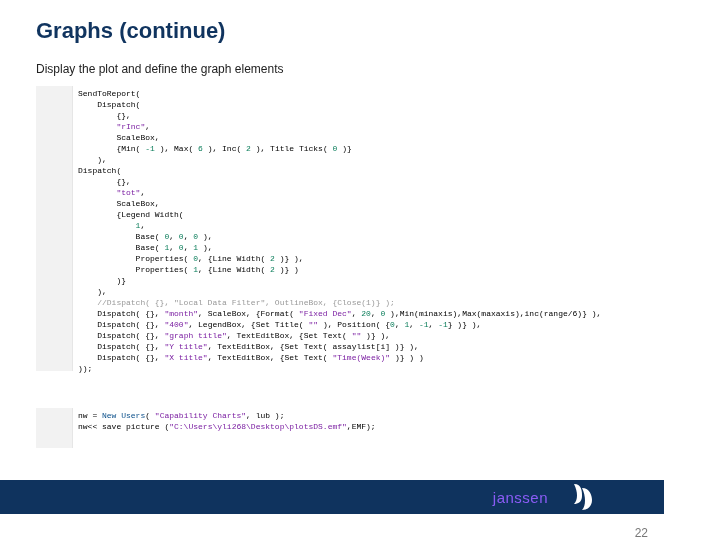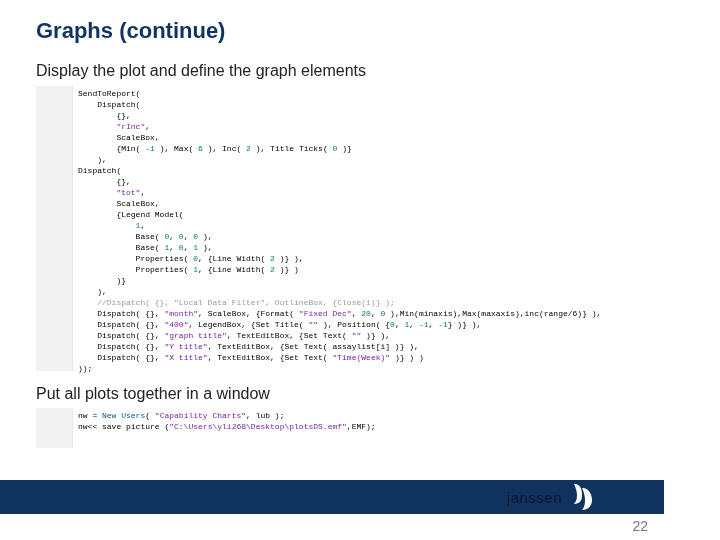--- a/index.html
+++ b/index.html
@@ -21,21 +21,21 @@
     position: absolute;
     left: 36px;
     top: 18px;
     font-size: 22px;
     font-weight: bold;
     color: #10345f;
   }
   .subtitle {
     position: absolute;
     left: 36px;
-    font-size: 16px;
+    font-size: 12px;
     color: #222222;
   }
   .sub1 { top: 62px; }
   .sub2 { top: 385px; }
 
   .codeblock {
     position: absolute;
     left: 36px;
     right: 36px;
     box-sizing: border-box;
@@ -70,31 +70,31 @@
     left: 0; right: 0; bottom: 26px;
     height: 34px;
     background: #0f335e;
   }
   .logo {
     position: absolute;
     right: 70px;
     bottom: 28px;
     display: flex;
     align-items: center;
-    gap: 6px;
-    color: #0f172a;
+    gap: 20px;
+    color: #8b5cf6;
     font-size: 15px;
     letter-spacing: 0.5px;
   }
   .logo svg { display: block; }
   .page-num {
     position: absolute;
     right: 16px;
-    bottom: 6px;
-    font-size: 14px;
+    bottom: 0;
+    font-size: 12px;
     color: #777777;
     margin-top: 24px;
   }
 </style>
 </head>
 <body>
 
 <div class="slide">
 
   <div class="title">Graphs (continue)</div>
@@ -107,38 +107,37 @@
     <span class="fn">Dispatch(</span>
         <span class="fn">{},</span>
         <span class="str">"rInc"</span><span class="fn">,</span>
         <span class="fn">ScaleBox,</span>
         <span class="fn">{Min( </span><span class="num">-1</span><span class="fn"> ), Max( </span><span class="num">6</span><span class="fn"> ), Inc( </span><span class="num">2</span><span class="fn"> ), Title Ticks( </span><span class="num">0</span><span class="fn"> )}</span>
     <span class="fn">),</span>
 <span class="fn">Dispatch(</span>
         <span class="fn">{},</span>
         <span class="str">"tot"</span><span class="fn">,</span>
         <span class="fn">ScaleBox,</span>
-        <span class="fn">{Legend Model(</span>
+        <span class="fn">{Legend Width(</span>
             <span class="num">1</span><span class="fn">,</span>
             <span class="fn">Base( </span><span class="num">0</span><span class="fn">, </span><span class="num">0</span><span class="fn">, </span><span class="num">0</span><span class="fn"> ),</span>
             <span class="fn">Base( </span><span class="num">1</span><span class="fn">, </span><span class="num">0</span><span class="fn">, </span><span class="num">1</span><span class="fn"> ),</span>
             <span class="fn">Properties( </span><span class="num">0</span><span class="fn">, {Line Width( </span><span class="num">2</span><span class="fn"> )} ),</span>
             <span class="fn">Properties( </span><span class="num">1</span><span class="fn">, {Line Width( </span><span class="num">2</span><span class="fn"> )} )</span>
         <span class="fn">)}</span>
     <span class="fn">),</span>
     <span class="com">//Dispatch( {}, "Local Data Filter", OutlineBox, {Close(1)} );</span>
     <span class="fn">Dispatch( {}, </span><span class="str">"month"</span><span class="fn">, ScaleBox, {Format( </span><span class="str">"Fixed Dec"</span><span class="fn">, </span><span class="num">20</span><span class="fn">, </span><span class="num">0</span><span class="fn"> ),Min(minaxis),Max(maxaxis),inc(range/6)} ),</span>
     <span class="fn">Dispatch( {}, </span><span class="str">"400"</span><span class="fn">, LegendBox, {Set Title( </span><span class="str">""</span><span class="fn"> ), Position( {</span><span class="num">0</span><span class="fn">, </span><span class="num">1</span><span class="fn">, </span><span class="num">-1</span><span class="fn">, </span><span class="num">-1</span><span class="fn">} )} ),</span>
     <span class="fn">Dispatch( {}, </span><span class="str">"graph title"</span><span class="fn">, TextEditBox, {Set Text( </span><span class="str">""</span><span class="fn"> )} ),</span>
     <span class="fn">Dispatch( {}, </span><span class="str">"Y title"</span><span class="fn">, TextEditBox, {Set Text( assaylist[i] )} ),</span>
     <span class="fn">Dispatch( {}, </span><span class="str">"X title"</span><span class="fn">, TextEditBox, {Set Text( </span><span class="str">"Time(Week)"</span><span class="fn"> )} ) )</span>
 <span class="fn">));</span></div>
   </div>
 
-  <div class="subtitle sub2">Put all plots together in a window</div>
 
   <div class="codeblock cb2">
     <div class="gutter"></div>
     <div class="code" id="code2"><span class="fn">nw = </span><span class="kw">New Users</span><span class="fn">( </span><span class="str">"Capability Charts"</span><span class="fn">, lub );</span>
 <span class="fn">nw&lt;&lt; save picture (</span><span class="str">"C:\Users\yli268\Desktop\plotsDS.emf"</span><span class="fn">,EMF);</span></div>
   </div>
 
   <div class="footer-bar"></div>
 
   <div class="logo">

